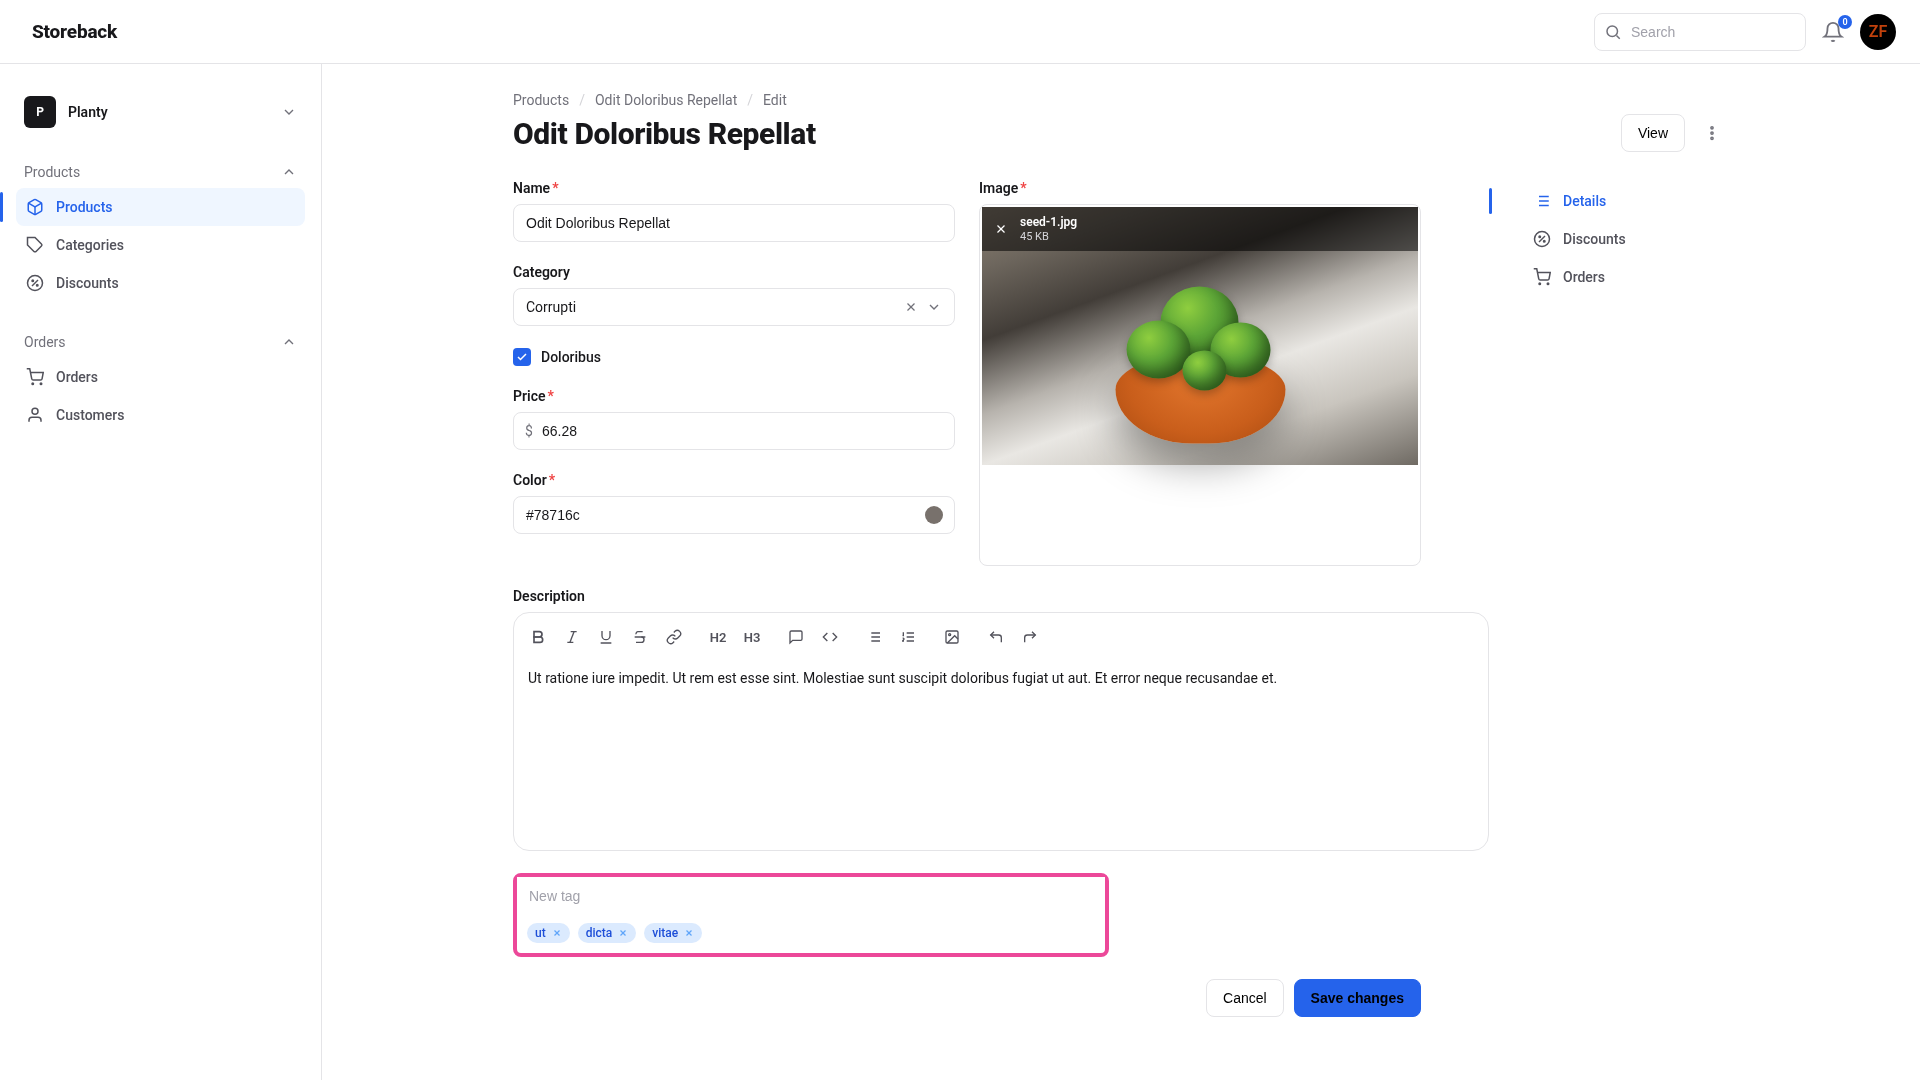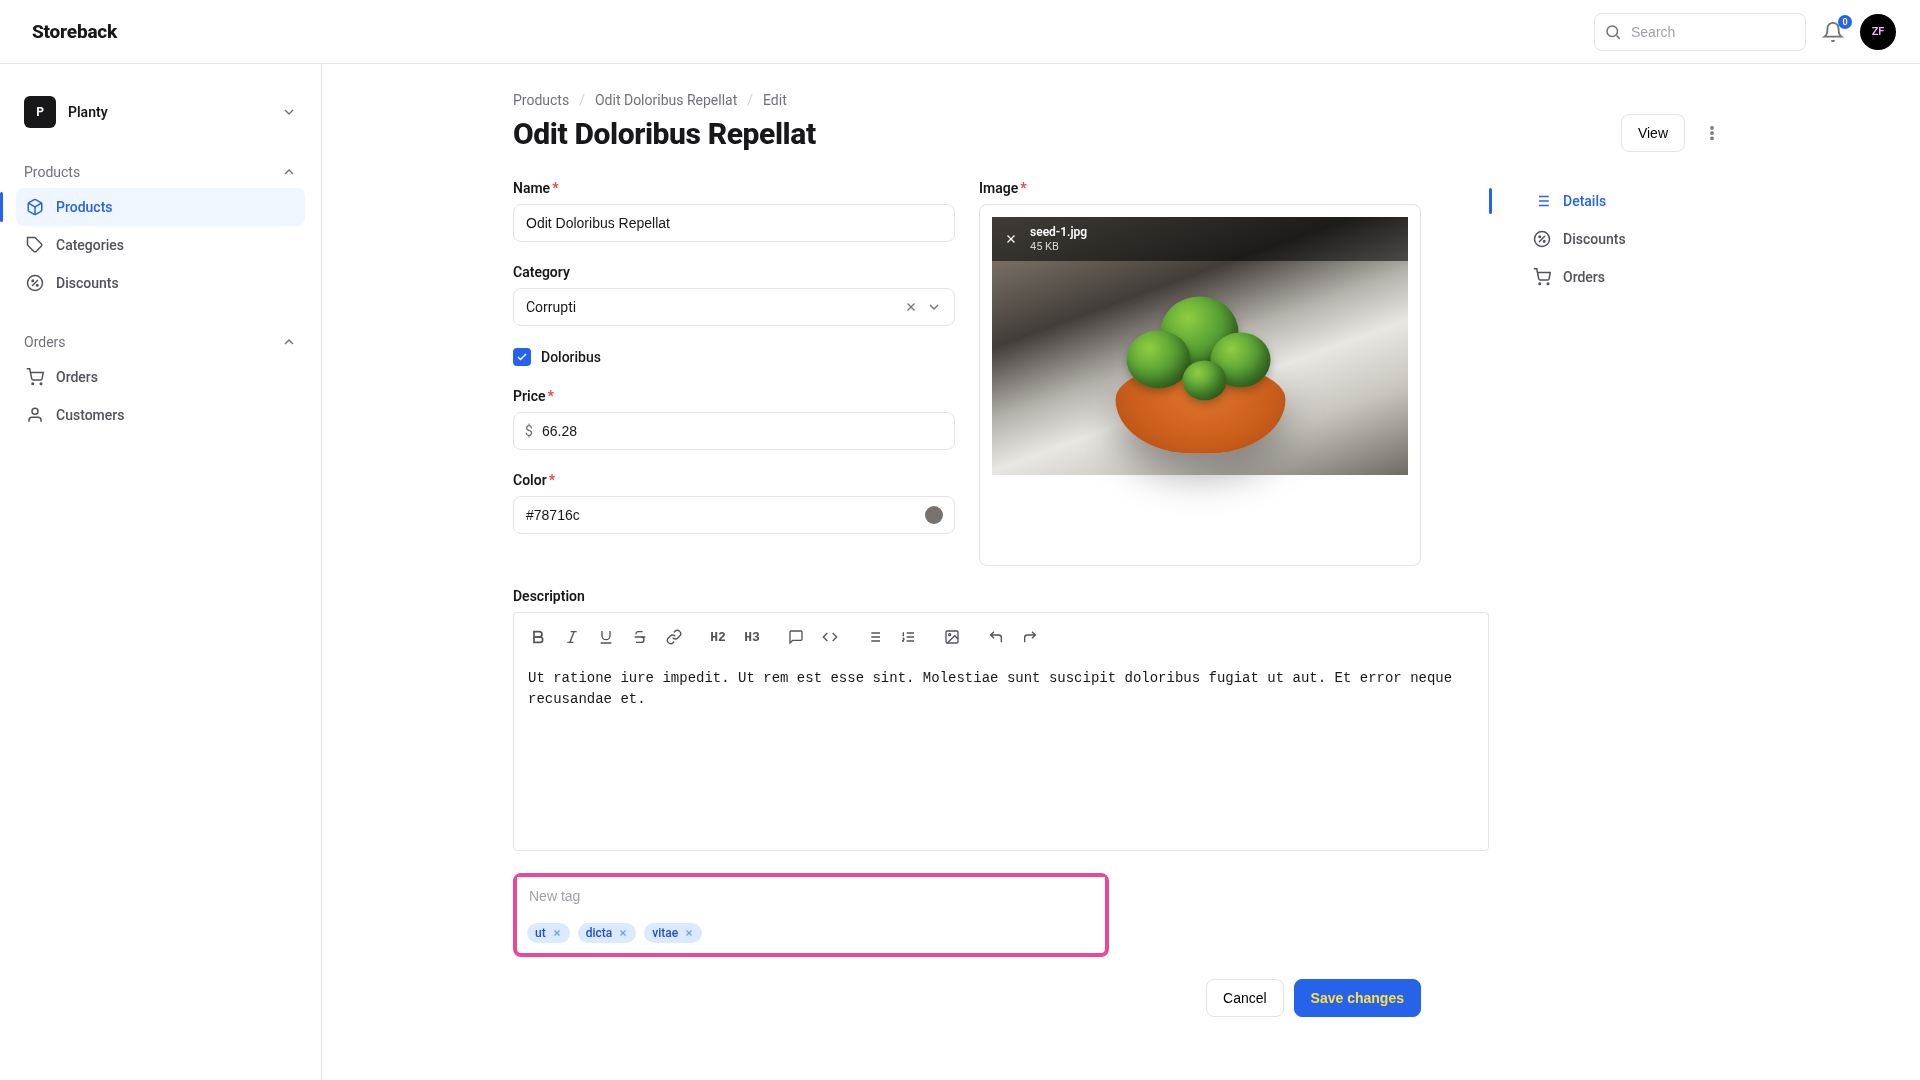--- a/index.html
+++ b/index.html
@@ -9,21 +9,21 @@
   
   .topbar { height: 64px; display: flex; align-items: center; justify-content: space-between; padding: 0 24px 0 32px; border-bottom: 1px solid #e4e4e7; }
   .brand { font-size: 19px; font-weight: 800; letter-spacing: -0.2px; }
   .top-right { display: flex; align-items: center; gap: 16px; }
   .search-wrap { position: relative; width: 212px; }
   .search-input { width: 100%; height: 38px; border: 1px solid #e4e4e7; border-radius: 8px; padding: 0 12px 0 36px; font-size: 14px; color: #18181b; background: #fff; }
   .search-input::placeholder { color: #a1a1aa; }
   .search-icon { position: absolute; left: 10px; top: 50%; transform: translateY(-50%); width: 18px; height: 18px; color: #71717a; }
   .bell-wrap { position: relative; width: 22px; height: 22px; color: #71717a; }
   .bell-badge { position: absolute; top: -6px; right: -8px; min-width: 14px; height: 14px; border-radius: 7px; background: #2563eb; color: #fff; font-size: 9px; font-weight: 600; display: flex; align-items: center; justify-content: center; padding: 0 3px; }
-  .avatar { width: 36px; height: 36px; border-radius: 50%; background: #000; color: #f0abfc; font-size: 11px; font-weight: 600; display: flex; align-items: center; justify-content: center; }
+  .avatar { width: 36px; height: 36px; border-radius: 50%; background: #000; color: #c2410c; font-size: 16px; font-weight: 600; display: flex; align-items: center; justify-content: center; }
 
   
   .layout { display: flex; height: calc(100% - 64px); }
 
   
   .sidebar { width: 322px; border-right: 1px solid #e4e4e7; padding: 24px 16px 0 16px; overflow-y: auto; }
   .tenant { display: flex; align-items: center; justify-content: space-between; padding: 8px; border-radius: 8px; cursor: pointer; margin-bottom: 20px; }
   .tenant-left { display: flex; align-items: center; gap: 12px; }
   .tenant-badge { width: 32px; height: 32px; border-radius: 6px; background: #18181b; color: #fff; font-size: 12px; font-weight: 700; display: flex; align-items: center; justify-content: center; }
   .tenant-name { font-weight: 600; font-size: 14px; }
@@ -40,57 +40,57 @@
   .main { flex: 1; overflow-y: auto; padding: 28px 0 40px 0; display: flex; justify-content: center; }
   .main-inner { width: 1216px; }
 
   .crumbs { display: flex; align-items: center; gap: 10px; color: #71717a; font-size: 14px; margin-bottom: 6px; }
   .crumbs .sep { color: #d4d4d8; }
   .crumbs .cur { color: #71717a; }
   .header-row { display: flex; align-items: center; justify-content: space-between; margin-bottom: 28px; }
   .page-title { font-size: 30px; font-weight: 800; letter-spacing: -0.4px; }
   .header-actions { display: flex; align-items: center; gap: 10px; }
   .btn { height: 38px; padding: 0 16px; border-radius: 8px; border: 1px solid #e4e4e7; background: #fff; font-size: 14px; font-weight: 500; cursor: pointer; display: inline-flex; align-items: center; }
-  .btn.primary { background: #2563eb; border-color: #2563eb; color: #fde047; font-weight: 600; }
+  .btn.primary { background: #2563eb; border-color: #2563eb; color: #000000; font-weight: 600; }
   .icon-btn { width: 34px; height: 38px; border-radius: 8px; display: inline-flex; align-items: center; justify-content: center; color: #71717a; cursor: pointer; background: transparent; border: none; }
 
   .content-row { display: flex; gap: 30px; }
   .form-cols { flex: 1; display: flex; gap: 24px; }
   .col-left { width: 442px; display: flex; flex-direction: column; gap: 22px; }
   .col-right { width: 442px; }
 
   .field-label { font-size: 14px; font-weight: 600; margin-bottom: 8px; display: flex; align-items: center; gap: 2px; }
   .req { color: #ef4444; font-weight: 700; }
   .input, .select, .price-input, .color-input { width: 100%; height: 38px; border: 1px solid #e4e4e7; border-radius: 8px; padding: 0 12px; font-size: 14px; background: #fff; color: #18181b; }
   .select { display: flex; align-items: center; justify-content: space-between; cursor: pointer; }
   .select-icons { display: flex; align-items: center; gap: 8px; color: #71717a; }
   .check-row { display: flex; align-items: center; gap: 10px; }
   .checkbox { width: 18px; height: 18px; border-radius: 4px; background: #2563eb; display: flex; align-items: center; justify-content: center; }
   .price-wrap { position: relative; }
   .price-symbol { position: absolute; left: 12px; top: 50%; transform: translateY(-50%); color: #71717a; }
   .price-input { padding-left: 28px; }
   .color-wrap { position: relative; }
   .color-swatch { position: absolute; right: 12px; top: 50%; transform: translateY(-50%); width: 18px; height: 18px; border-radius: 50%; }
 
-  .image-box { width: 100%; height: 362px; border: 1px solid #e4e4e7; border-radius: 8px; padding: 12px; overflow: hidden; display: flex; flex-direction: column; }
+  .image-box { width: 100%; height: 362px; border: 1px solid #e4e4e7; border-radius: 8px; padding: 2px; overflow: hidden; display: flex; flex-direction: column; }
   .image-preview { position: relative; width: 100%; height: 258px; background: linear-gradient(160deg,#8f8375 0%, #6d665d 15%, #423d38 32%, #b7b3ad 50%, #e9e7e3 62%, #c9c5be 78%, #6f6a63 100%); }
   .image-overlay { position: absolute; top: 0; left: 0; right: 0; height: 44px; background: rgba(0,0,0,0.55); display: flex; align-items: center; gap: 12px; padding: 0 12px; color: #fff; }
   .img-close { width: 14px; height: 14px; cursor: pointer; color: #fff; }
   .img-meta-name { font-size: 12px; font-weight: 600; line-height: 1.2; }
   .img-meta-size { font-size: 11px; color: #d4d4d8; line-height: 1.2; }
   .plant { position: absolute; left: 50%; top: 54%; transform: translate(-50%,-50%); width: 215px; height: 215px; }
   .pot { position: absolute; bottom: 10px; left: 50%; transform: translateX(-50%); width: 170px; height: 90px; background: radial-gradient(ellipse at 50% 30%, #e2762d 0%, #c95e1b 60%, #a84a10 100%); border-radius: 50% 50% 45% 45% / 40% 40% 60% 60%; box-shadow: 0 20px 40px rgba(0,0,0,0.35); }
   .succ { position: absolute; border-radius: 50%; background: radial-gradient(circle at 35% 30%, #8fce3f 0%, #5da637 40%, #2f6a1f 100%); box-shadow: inset -6px -8px 14px rgba(0,0,0,0.3), 0 4px 8px rgba(0,0,0,0.25); }
   .s1 { width: 78px; height: 72px; left: 68px; top: 48px; }
   .s2 { width: 64px; height: 58px; left: 34px; top: 82px; }
   .s3 { width: 60px; height: 55px; left: 118px; top: 84px; }
   .s4 { width: 44px; height: 40px; left: 90px; top: 112px; }
 
   .desc-wrap { margin-top: 22px; }
-  .editor { border: 1px solid #e4e4e7; border-radius: 4px; overflow: hidden; font-family: Liberation Mono, monospace; }
+  .editor { border: 1px solid #e4e4e7; border-radius: 16px; overflow: hidden; }
   .toolbar { display: flex; align-items: center; gap: 2px; padding: 8px 8px; border-bottom: 1px solid transparent; }
   .tb-btn { width: 32px; height: 32px; border-radius: 6px; display: inline-flex; align-items: center; justify-content: center; color: #52525b; cursor: pointer; background: transparent; border: none; font-family: inherit; }
   .tb-sep { width: 8px; }
   .editor-body { padding: 6px 14px 14px 14px; min-height: 188px; font-size: 14px; color: #18181b; line-height: 1.5; }
   .h-label { font-size: 13px; font-weight: 600; }
 
   .keywords-wrap { margin-top: 22px; width: 596px; }
   .tags-box { border: 4px solid #ec4899; border-radius: 8px; padding: 0; }
   .tag-input { width: 100%; height: 38px; border: none; padding: 0 12px; font-size: 14px; border-bottom: 1px solid transparent; }
   .tag-input::placeholder { color: #a1a1aa; }

